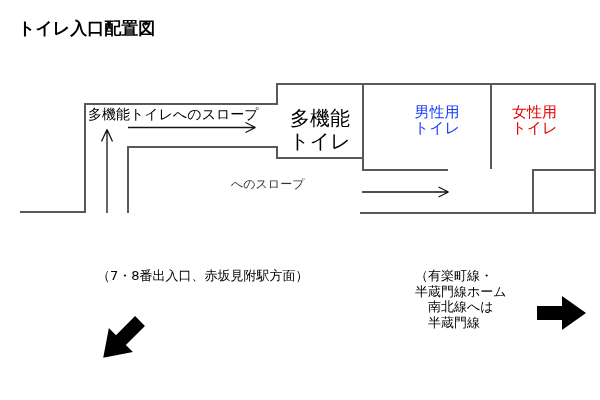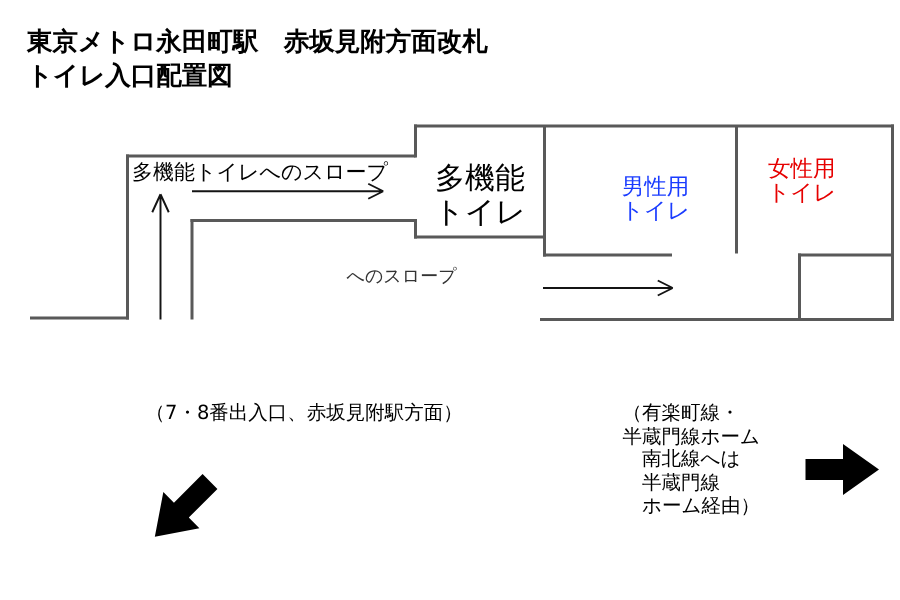--- a/index.html
+++ b/index.html
@@ -12,31 +12,30 @@
   .page-title{
     left:18px;top:17px;
     font-size:17px;line-height:23px;font-weight:bold;color:#000;
     white-space:nowrap;
   }
   svg.map{left:0;top:0;width:600px;height:400px;}
   .label{white-space:nowrap;color:#000;}
   .slope-multi{left:88px;top:106px;font-size:14px;font-weight:normal;letter-spacing:0px;}
   .room-label{text-align:center;font-weight:normal;}
   .multi-label{left:277px;top:107px;width:86px;font-size:20px;line-height:23px;color:#000;}
-  .mens-label{left:363px;top:116px;width:148px;font-size:15px;line-height:16px;color:#1a3cff;}
+  .mens-label{left:363px;top:104px;width:148px;font-size:15px;line-height:16px;color:#1a3cff;}
   .womens-label{left:491px;top:104px;width:87px;font-size:15px;line-height:16px;color:#e60000;}
   .slope-mw{left:231px;top:177px;font-size:12px;line-height:15px;color:#333;}
   .gate-label{left:97px;top:268px;font-size:13px;line-height:16px;color:#000;}
   .platform-label{left:415px;top:268px;font-size:13px;line-height:15.5px;color:#000;}
 </style>
 </head>
 <body>
 
 <div class="abs page-title">
-  <div>東京メトロ永田町駅　赤坂見附方面改札</div>
   <div>トイレ入口配置図</div>
 </div>
 
 <svg class="abs map" viewBox="0 0 600 400">
 
   <g stroke-width="2" fill="none" stroke="#595959">
     <line x1="84" y1="104" x2="277" y2="104"></line>
     <line x1="85" y1="103" x2="85" y2="213"></line>
     <line x1="20" y1="212" x2="86" y2="212"></line>
     <line x1="127" y1="147" x2="277" y2="147"></line>
@@ -93,14 +92,13 @@
 
 <div class="abs label gate-label">
   <div>（7・8番出入口、赤坂見附駅方面）</div>
 </div>
 
 <div class="abs label platform-label">
   <div>（有楽町線・</div>
   <div>半蔵門線ホーム</div>
   <div>　南北線へは</div>
   <div>　半蔵門線</div>
-  <div>　ホーム経由）</div>
 </div>
 
 </body></html>

